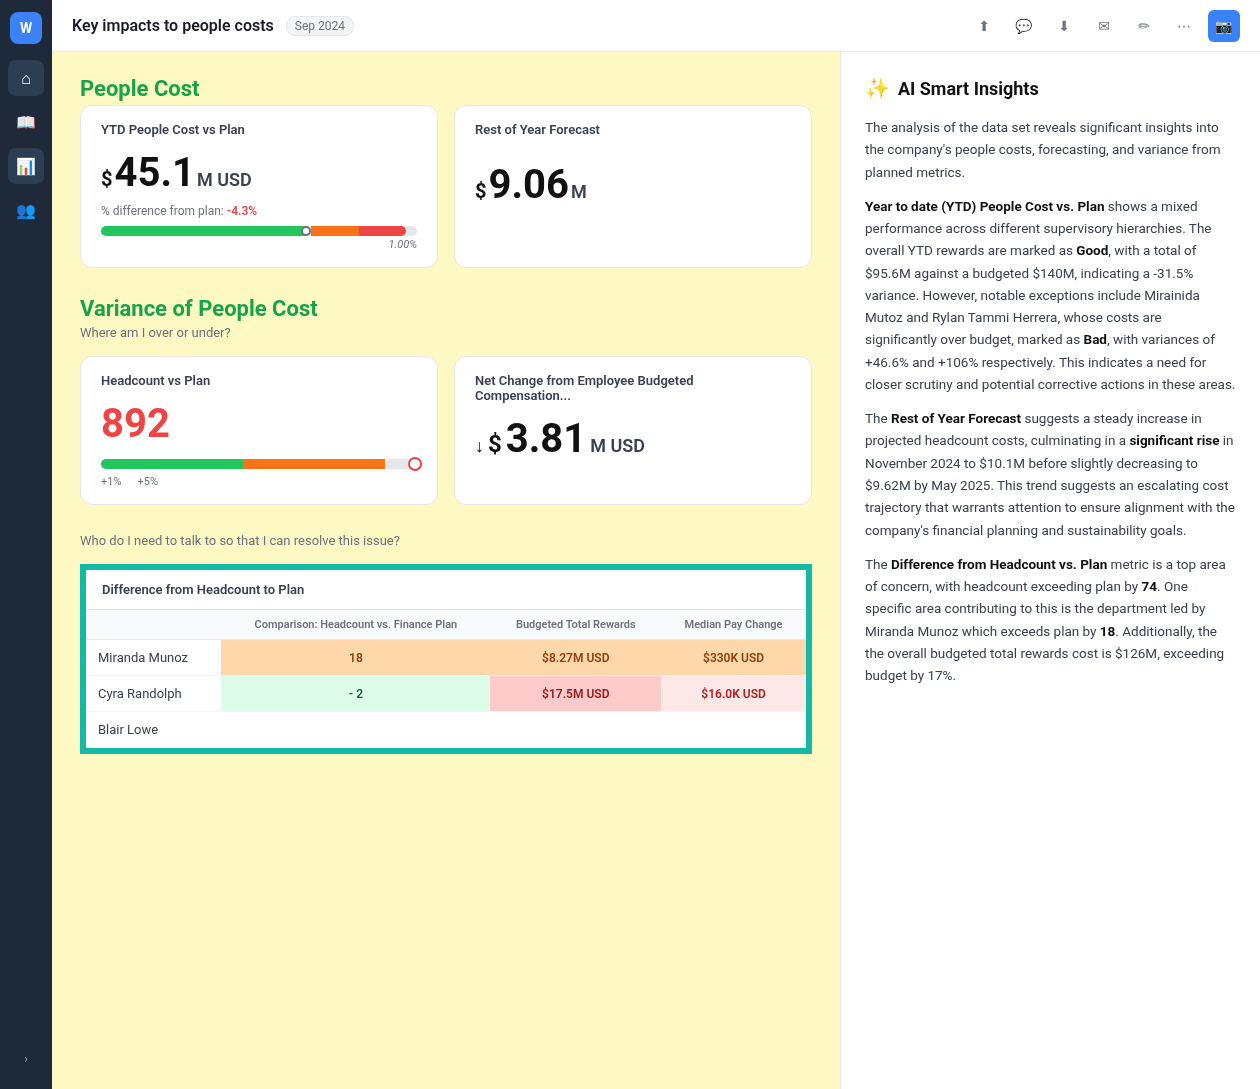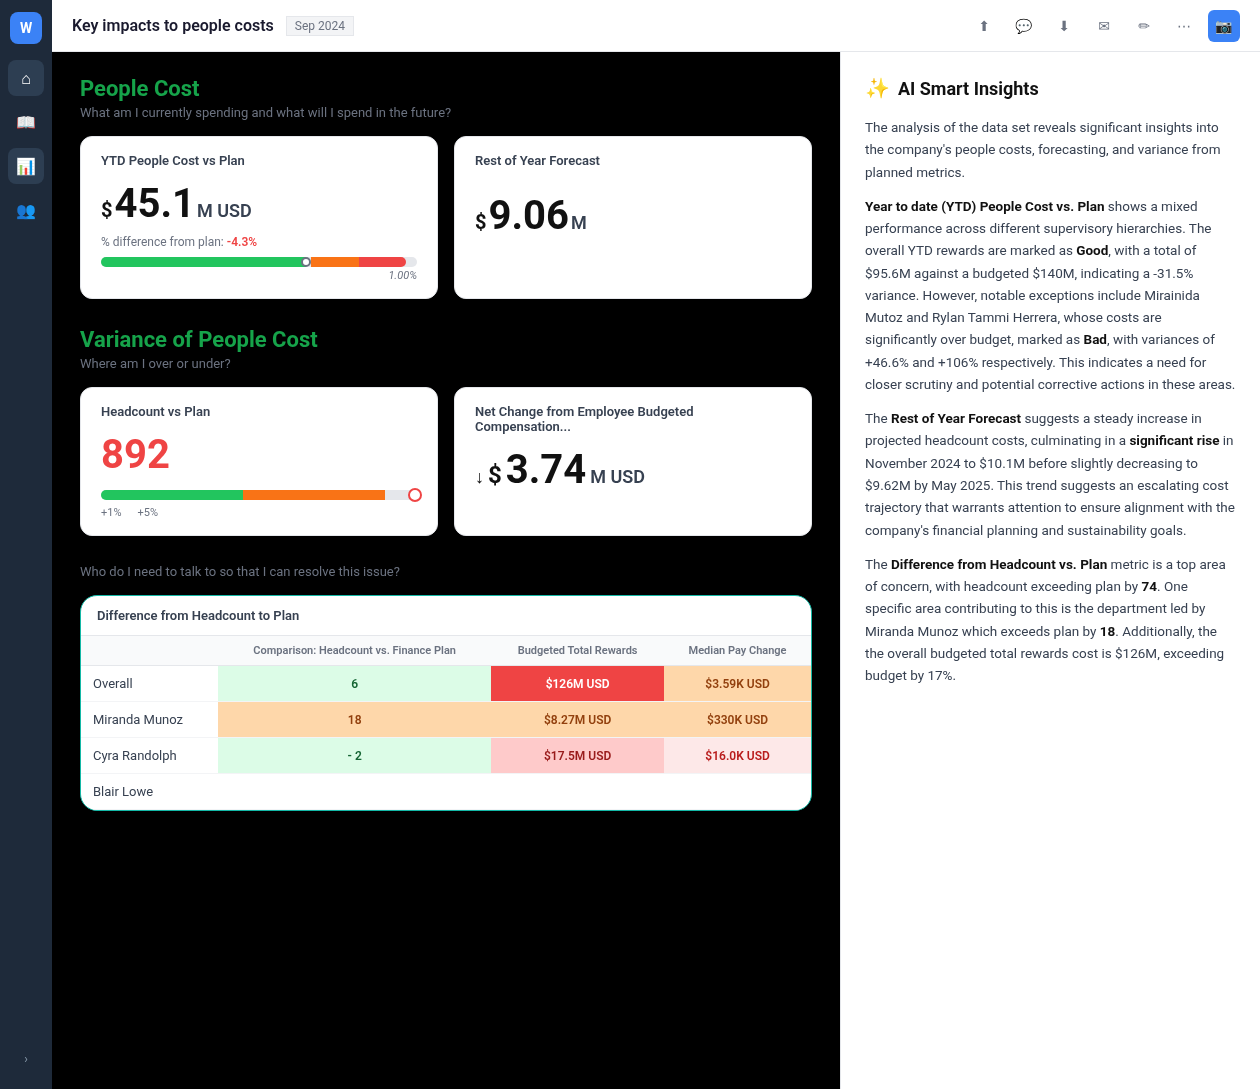--- a/index.html
+++ b/index.html
@@ -61,21 +61,21 @@
       flex-shrink: 0;
     }
     .topbar-title {
       font-size: 16px;
       font-weight: 600;
       color: #1a1a2e;
     }
     .topbar-badge {
       background: #f3f4f6;
       border: 1px solid #e5e7eb;
-      border-radius: 0;
+      border-radius: 9px;
       padding: 2px 8px;
       font-size: 12px;
       color: #6b7280;
     }
     .topbar-actions {
       margin-left: auto;
       display: flex;
       align-items: center;
       gap: 8px;
     }
@@ -92,21 +92,21 @@
       flex: 1;
       display: flex;
       overflow: hidden;
     }
 
     
     .left-panel {
       flex: 1;
       overflow-y: auto;
       padding: 24px 28px;
-      background: #000000;
+      background: #fef9c3;
     }
 
     
     .right-panel {
       width: 420px;
       flex-shrink: 0;
       overflow-y: auto;
       padding: 24px;
       background: white;
       border-left: 1px solid #e5e7eb;
@@ -252,22 +252,22 @@
     .net-change-metric {
       display: flex;
       align-items: baseline;
       gap: 4px;
       margin-top: 8px;
     }
     .arrow-down { color: #111; font-size: 18px; }
 
     
     .table-card {
-      border: 1px solid #14b8a6;
-      border-radius: 17px;
+      border: 6px solid #14b8a6;
+      border-radius: 0;
       overflow: hidden;
       background: white;
     }
     .table-header-bar {
       padding: 12px 16px;
       border-bottom: 1px solid #e5e7eb;
       font-size: 13px;
       font-weight: 600;
       color: #374151;
     }
@@ -356,21 +356,20 @@
       <div class="topbar-icon-btn">⋯</div>
       <div class="topbar-icon-btn active">📷</div>
     </div>
   </div>
 
   <div class="content-area">
 
     <div class="left-panel">
 
       <h2 class="section-title">People Cost</h2>
-      <p class="section-subtitle">What am I currently spending and what will I spend in the future?</p>
 
       <div class="cards-row">
 
         <div class="card">
           <div class="card-label">YTD People Cost vs Plan</div>
           <div class="metric-large">
             <span class="metric-dollar">$</span>
             <span class="metric-value">45.1</span>
             <span class="metric-suffix">M USD</span>
           </div>
@@ -418,46 +417,40 @@
               <span>+5%</span>
             </div>
           </div>
         </div>
 
         <div class="card">
           <div class="card-label">Net Change from Employee Budgeted Compensation...</div>
           <div class="net-change-metric">
             <span class="arrow-down">↓</span>
             <span class="metric-dollar" style="font-size:24px;">$</span>
-            <span class="metric-value">3.74</span>
+            <span class="metric-value">3.81</span>
             <span class="metric-suffix">M USD</span>
           </div>
         </div>
       </div>
 
       <p class="section-subtitle">Who do I need to talk to so that I can resolve this issue?</p>
 
       <div class="table-card">
         <div class="table-header-bar">Difference from Headcount to Plan</div>
         <table>
           <thead>
             <tr>
               <th></th>
               <th>Comparison: Headcount vs. Finance Plan</th>
               <th>Budgeted Total Rewards</th>
               <th>Median Pay Change</th>
             </tr>
           </thead>
           <tbody>
-            <tr>
-              <td>Overall</td>
-              <td class="cell-green">6</td>
-              <td class="cell-red-strong">$126M USD</td>
-              <td class="cell-orange">$3.59K USD</td>
-            </tr>
             <tr>
               <td>Miranda Munoz</td>
               <td class="cell-orange">18</td>
               <td class="cell-orange">$8.27M USD</td>
               <td class="cell-orange">$330K USD</td>
             </tr>
             <tr>
               <td>Cyra Randolph</td>
               <td class="cell-green">- 2</td>
               <td class="cell-red-light">$17.5M USD</td>

